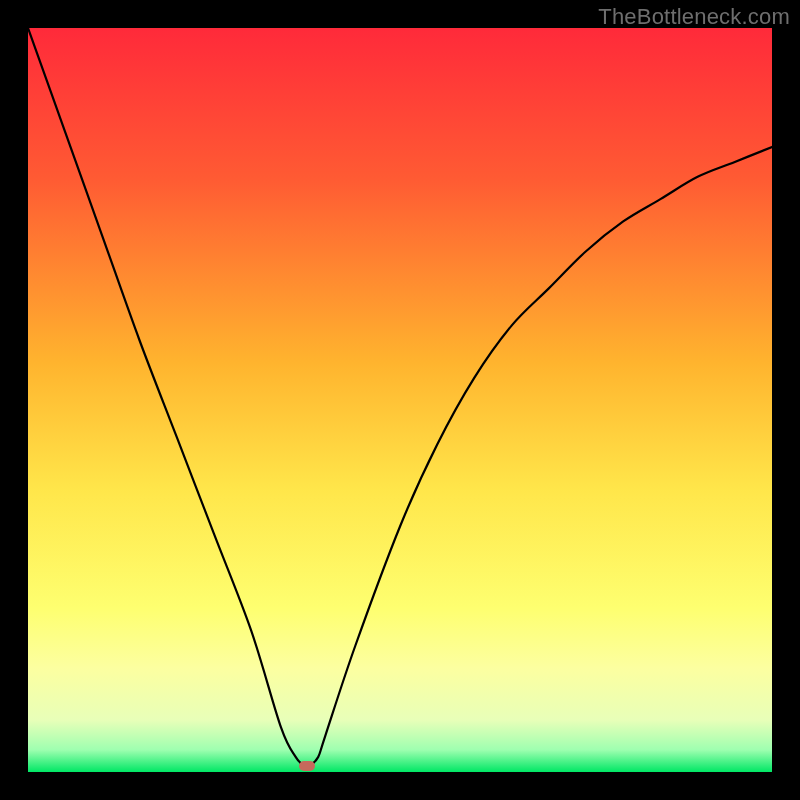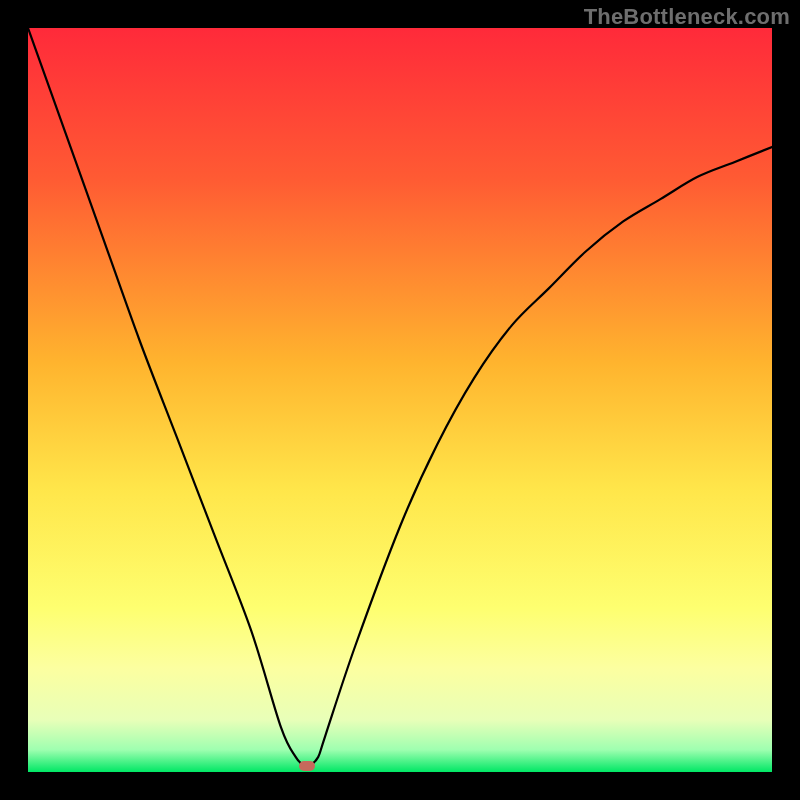--- a/index.html
+++ b/index.html
@@ -44,21 +44,21 @@
     border-radius: 5px;
     transform: translate(-50%, -50%);
   }
   .watermark {
     position: absolute;
     top: 4px;
     right: 10px;
     color: #6e6e6e;
     font-size: 22px;
     letter-spacing: 0.2px;
-    font-weight: 700;
+    font-weight: 400;
   }
 </style>
 </head>
 <body>
 
 <div class="frame">
   <div class="watermark">TheBottleneck.com</div>
 
   <div class="plot-area">
     <svg class="gradient" id="grad-svg" viewBox="0 0 744 744" preserveAspectRatio="none">

